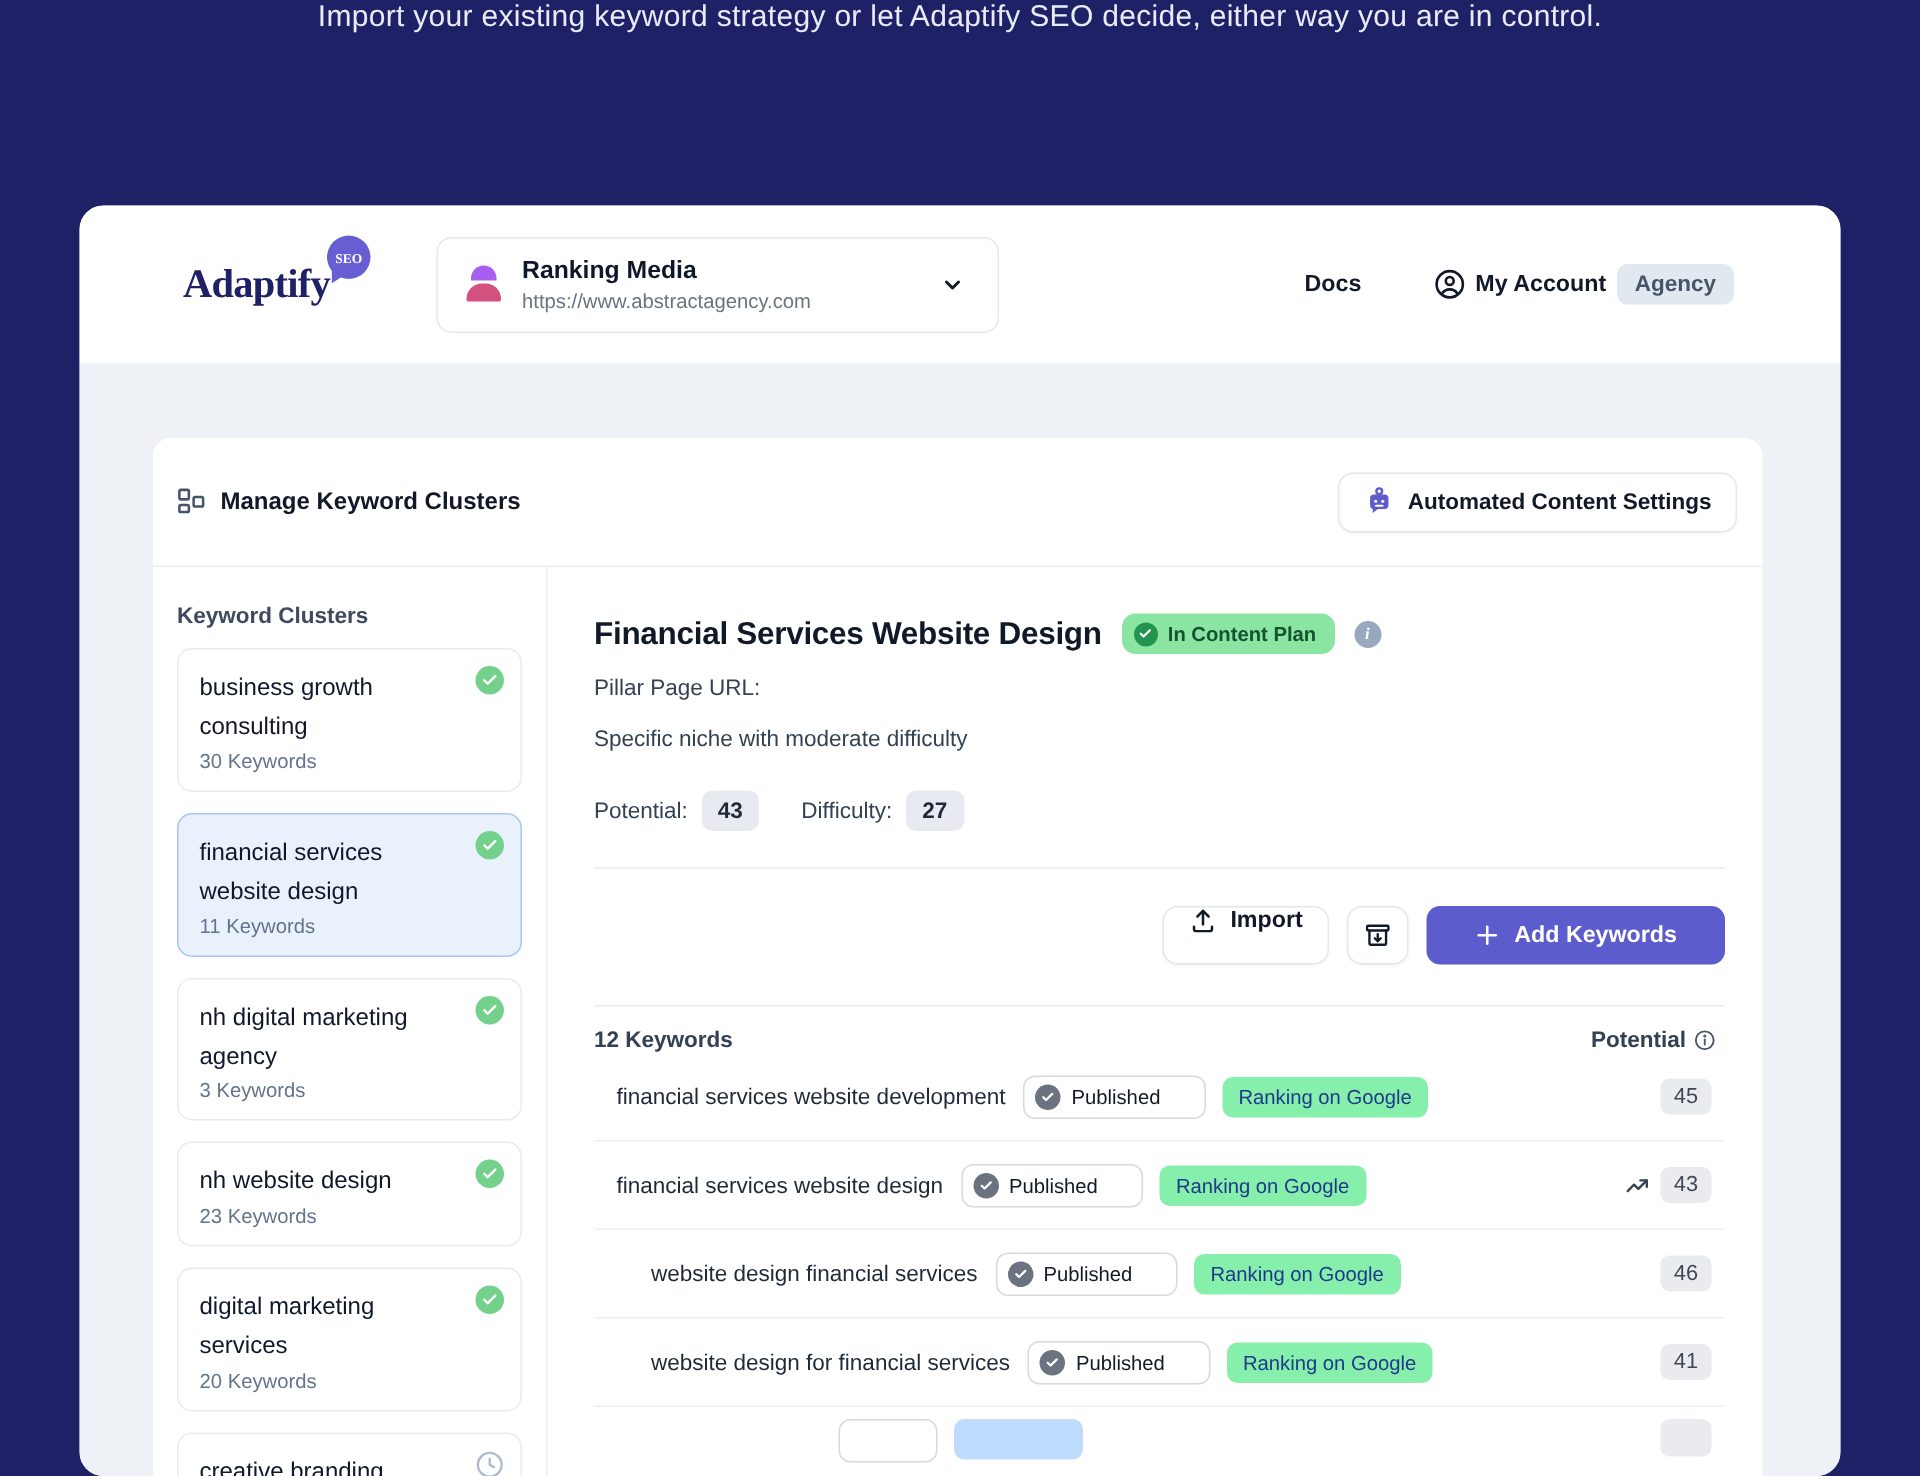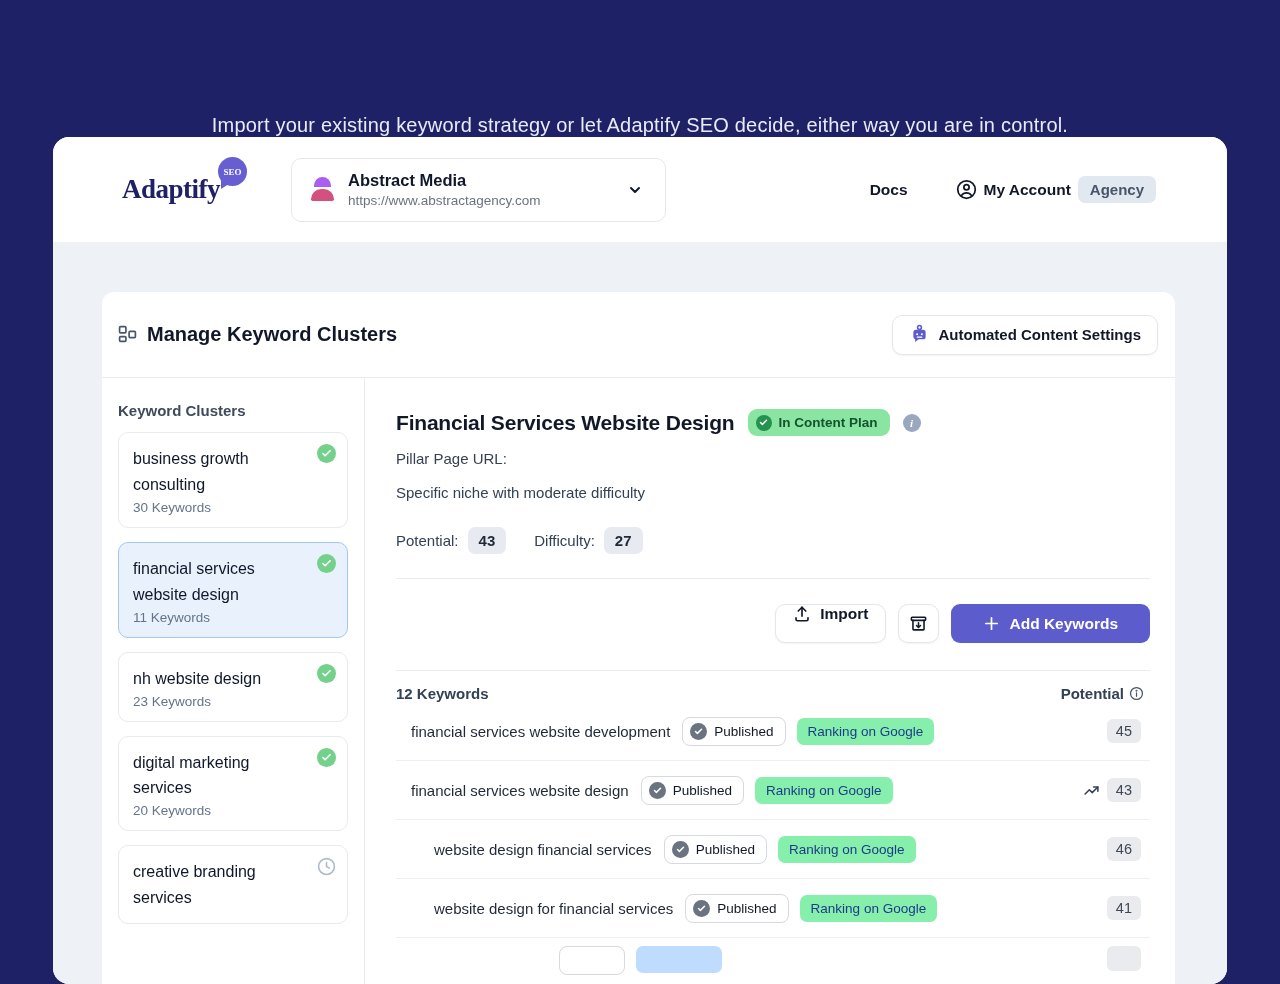--- a/index.html
+++ b/index.html
@@ -5,21 +5,21 @@
   * { margin:0; padding:0; box-sizing:border-box; }
   html,body { width:1280px; height:984px; overflow:hidden; }
   body {
     background:#1e2166;
     font-family:"Liberation Sans","DejaVu Sans",sans-serif;
     position:relative;
   }
   
   .banner {
     position:absolute; top:0; left:0; width:100%; height:137px;
-    display:flex; align-items:flex-end; justify-content:center;
+    display:flex; align-items:flex-start; justify-content:center;
   }
   .banner-text { color:#e9ebf8; font-size:20px; font-weight:500; letter-spacing:.2px; }
 
   
   .card {
     position:absolute; left:53px; top:137px; width:1174px; height:847px;
     background:#ffffff; border-radius:16px; overflow:hidden;
     display:flex; flex-direction:column;
   }
   .card-header {
@@ -71,21 +71,21 @@
   .card-section { flex:1; background:#eef1f6; padding:50px 52px 0 49px; min-height:0; }
   .panel {
     background:#fff; border-radius:12px 12px 0 0; height:100%;
     display:flex; flex-direction:column; overflow:hidden;
   }
   .panel-header {
     height:86px; flex:none; display:flex; align-items:center; justify-content:space-between;
     padding:0 17px 0 16px; border-bottom:1px solid #e9ecf0;
   }
   .panel-title-wrap { display:flex; align-items:center; gap:10px; }
-  .panel-title { font-size:20px; font-weight:700; color:#111827; }
+  .panel-title { font-size:16px; font-weight:700; color:#111827; }
   .settings-btn {
     display:flex; align-items:center; gap:9px; height:40px; padding:0 16px;
     background:#fff; border:1px solid #e3e7ee; border-radius:10px;
     box-shadow:0 1px 2px rgba(16,24,40,.05); cursor:pointer;
   }
   .settings-btn-label { font-size:15px; font-weight:700; color:#111827; }
 
   .panel-body { flex:1; display:flex; min-height:0; }
 
   
@@ -169,21 +169,21 @@
   .list-pot { display:flex; align-items:center; gap:5px; font-size:15px; font-weight:600; color:#334155; }
 
   .krow {
     height:59px; display:flex; align-items:center; border-bottom:1px solid #edeff2;
     padding-left:15px; padding-right:9px;
   }
   .krow:first-of-type { margin-top:2px; }
   .kname { font-size:15px; color:#1f2937; margin-right:12px; white-space:nowrap; }
   .kname.indent { padding-left:23px; }
   .pub-badge {
-    display:flex; align-items:center; gap:7px; height:29px; padding:0 11px 0 7px;
+    display:flex; align-items:center; gap:7px; height:29px; padding:0 29px 0 7px;
     border:1px solid #d6d9de; border-radius:8px; background:#fff; margin-right:11px; flex:none;
   }
   .pub-check {
     width:17px; height:17px; border-radius:50%; background:#6b7280;
     display:flex; align-items:center; justify-content:center;
   }
   .pub-label { font-size:13.5px; font-weight:500; color:#111827; }
   .rank-badge {
     height:27px; display:flex; align-items:center; padding:0 11px;
     background:#86efac; border-radius:7px; font-size:13.5px; font-weight:500;
@@ -218,21 +218,21 @@
       <span class="logo-text">Adaptify</span>
       <span class="logo-bubble">SEO</span>
     </div>
 
     <div class="workspace">
       <span class="avatar">
         <span class="a-top"></span>
           <span class="a-bot"></span>
       </span>
       <span class="ws-text">
-        <div class="ws-name">Abstract Media</div>
+        <div class="ws-name">Ranking Media</div>
         <div class="ws-url">https://www.abstractagency.com</div>
       </span>
       <span class="chevron">
         <svg width="16" height="16" viewBox="0 0 24 24" fill="none" stroke="#111827" stroke-width="3" stroke-linecap="round" stroke-linejoin="round">
             <polyline points="6 9 12 15 18 9"></polyline>
           </svg>
       </span>
     </div>
 
     <div class="header-nav">
@@ -297,20 +297,29 @@
           <div class="cluster-card selected">
             <div class="cluster-name">financial services website design</div>
             <div class="cluster-count">11 Keywords</div>
             <span class="cluster-status gcheck">
               <svg width="11" height="11" viewBox="0 0 24 24" fill="none" stroke="#fff" stroke-width="3.5" stroke-linecap="round" stroke-linejoin="round">
                   <polyline points="20 6 9 17 4 12"></polyline>
                 </svg>
             </span>
           </div>
 
+          <div class="cluster-card">
+            <div class="cluster-name">nh digital marketing agency</div>
+            <div class="cluster-count">3 Keywords</div>
+            <span class="cluster-status gcheck">
+              <svg width="11" height="11" viewBox="0 0 24 24" fill="none" stroke="#fff" stroke-width="3.5" stroke-linecap="round" stroke-linejoin="round">
+                  <polyline points="20 6 9 17 4 12"></polyline>
+                </svg>
+            </span>
+          </div>
 
           <div class="cluster-card">
             <div class="cluster-name">nh website design</div>
             <div class="cluster-count">23 Keywords</div>
             <span class="cluster-status gcheck">
               <svg width="11" height="11" viewBox="0 0 24 24" fill="none" stroke="#fff" stroke-width="3.5" stroke-linecap="round" stroke-linejoin="round">
                   <polyline points="20 6 9 17 4 12"></polyline>
                 </svg>
             </span>
           </div>

